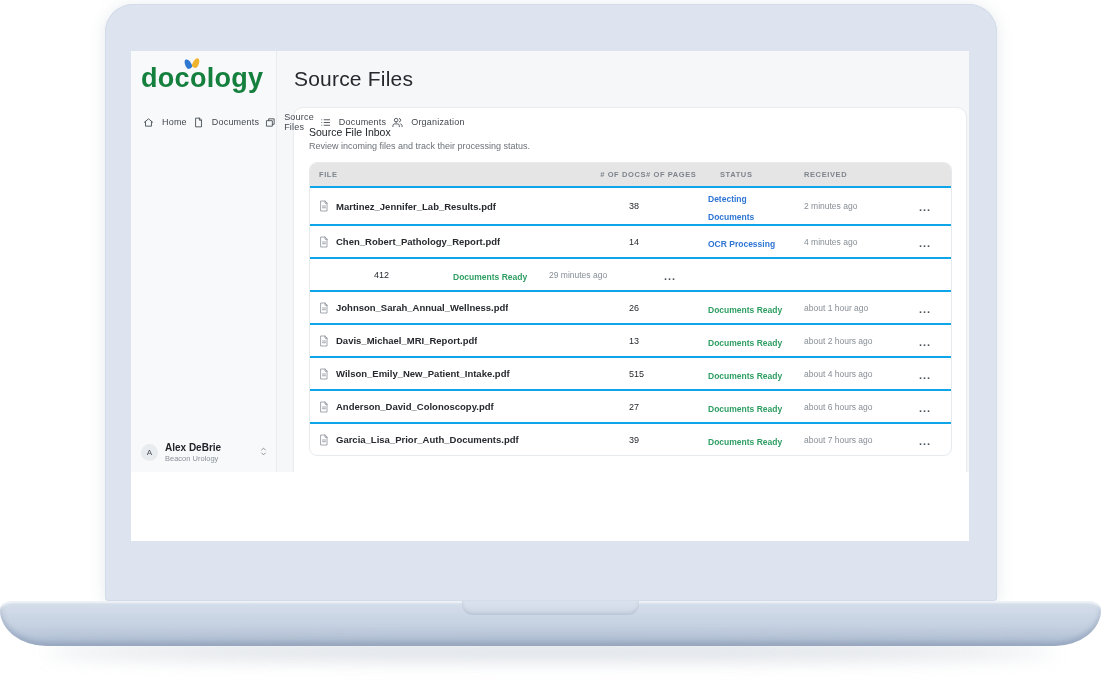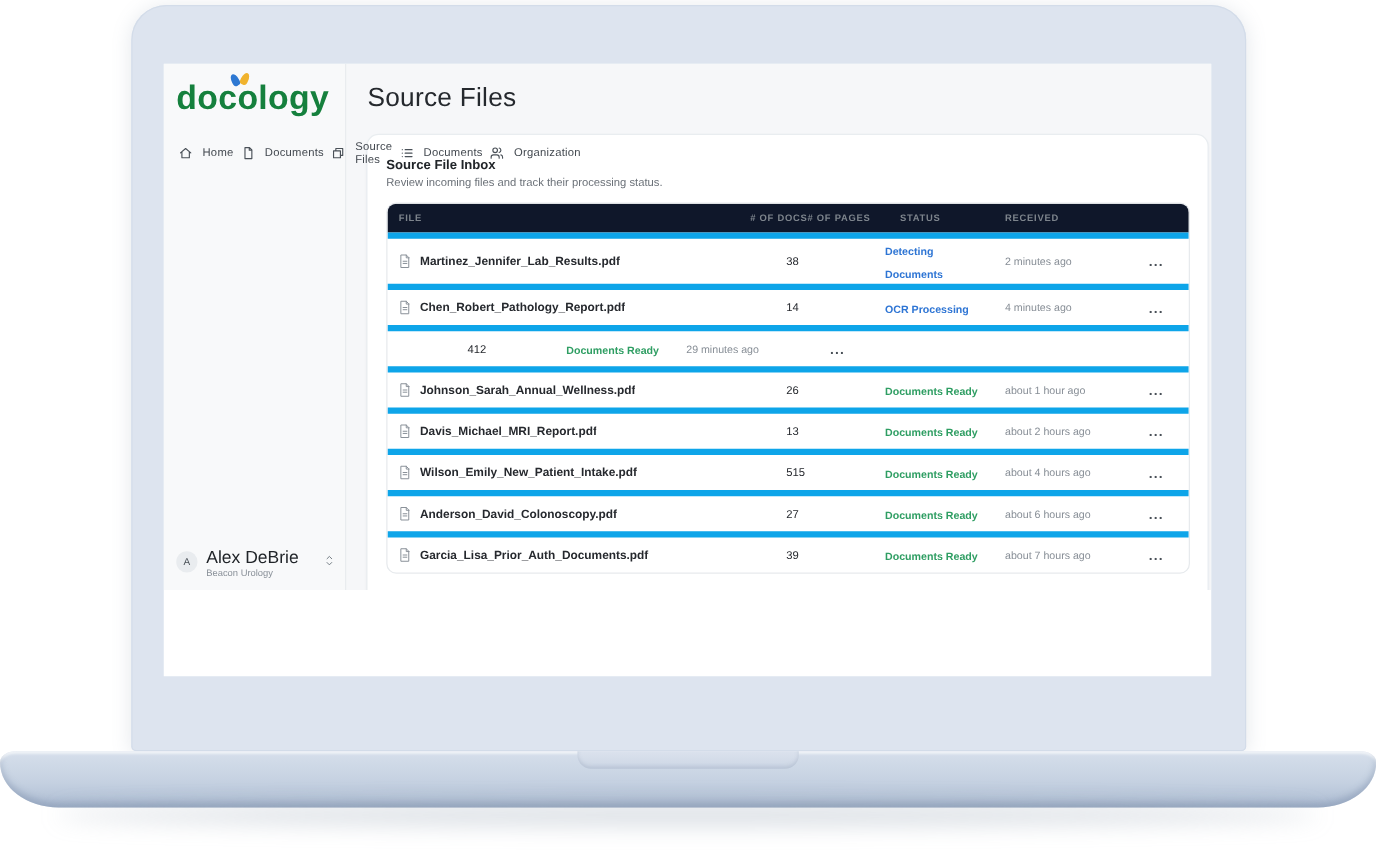--- a/index.html
+++ b/index.html
@@ -53,44 +53,44 @@
               color:#42484f; cursor:pointer; border-radius:4px; }
   .nav-item svg { width:11px; height:11px; stroke:#4a5158; stroke-width:2; fill:none;
                   stroke-linecap:round; stroke-linejoin:round; flex:none; }
   .nav-label { font-size:9px; font-weight:500; letter-spacing:.2px; }
   .user-row { position:absolute; left:10px; right:8px; bottom:9px;
               display:flex; align-items:center; gap:7px; cursor:pointer; }
   .avatar { width:17px; height:17px; border-radius:50%; background:#e9ecef; flex:none;
             display:flex; align-items:center; justify-content:center;
             font-size:8px; color:#495057; font-weight:500; }
   .user-meta { flex:1; min-width:0; }
-  .user-name { font-size:14px; font-weight:400; color:#212529; line-height:1.25; }
+  .user-name { font-size:10px; font-weight:700; color:#212529; line-height:1.25; }
   .user-org  { font-size:7.5px; color:#8a9199; line-height:1.2; }
   .chev svg { width:9px; height:11px; stroke:#6c757d; stroke-width:2; fill:none;
               stroke-linecap:round; stroke-linejoin:round; }
 
   
   .main { flex:1; min-width:0; background:#f6f7f9; display:flex; flex-direction:column; }
   .main-header { height:56px; flex:none; display:flex; align-items:center; padding:0 17px; }
   .page-title { font-size:21px; font-weight:500; color:#25292e; letter-spacing:.2px; }
   .content { padding:0 2px 16px 16px; flex:1; min-height:0; }
   .card { background:#fff; border:1px solid #e9edf0; border-radius:10px;
           box-shadow:0 1px 2px rgba(20,30,40,.04); padding:18px 14px 14px 15px; height:400px; }
-  .card-title { font-size:10.5px; font-weight:700; color:#212529; }
+  .card-title { font-size:10.5px; font-weight:400; color:#212529; }
   .card-sub   { font-size:9px; color:#6b7178; margin-top:3px; }
   .search { margin-top:11px; width:218px; height:21px; border:1px solid #a8c4e5;
             border-radius:11px; background:#fff; padding:0 9px; font-size:9px;
             color:#343a40; font-family:"Liberation Sans", sans-serif; outline:none; display:block; }
   .search::placeholder { color:#8b939b; }
 
   
   .tbl { margin-top:11px; border:1px solid #e7eaed; border-radius:8px; overflow:hidden;
          background:#fff; }
-  .trow { display:flex; align-items:center; padding:0 9px; min-height:33px; border-top:5px solid #0ea5e9; }
-  .thead { min-height:23px; border-top:none; background:#0f172a; }
+  .trow { display:flex; align-items:center; padding:0 9px; min-height:33px; border-top:2px solid #0ea5e9; }
+  .thead { min-height:23px; border-top:none; background:#e5e5e5; }
   .th { font-size:7.5px; font-weight:600; letter-spacing:.6px; color:#7d848c; }
   .c-file { flex:1; min-width:0; display:flex; align-items:center; gap:7px; }
   .c-docs { width:60px; text-align:right; flex:none; }
   .c-pages{ width:62px; text-align:left; flex:none; }
   .c-status{ width:96px; padding-left:12px; flex:none; }
   .c-received{ width:104px; flex:none; }
   .c-menu { width:34px; text-align:center; flex:none; }
   .file-icon svg { width:10px; height:12px; stroke:#8a9199; stroke-width:1.6; fill:none;
                    stroke-linecap:round; stroke-linejoin:round; display:block; }
   .fname { font-size:9.5px; font-weight:600; color:#26292e; white-space:nowrap;

